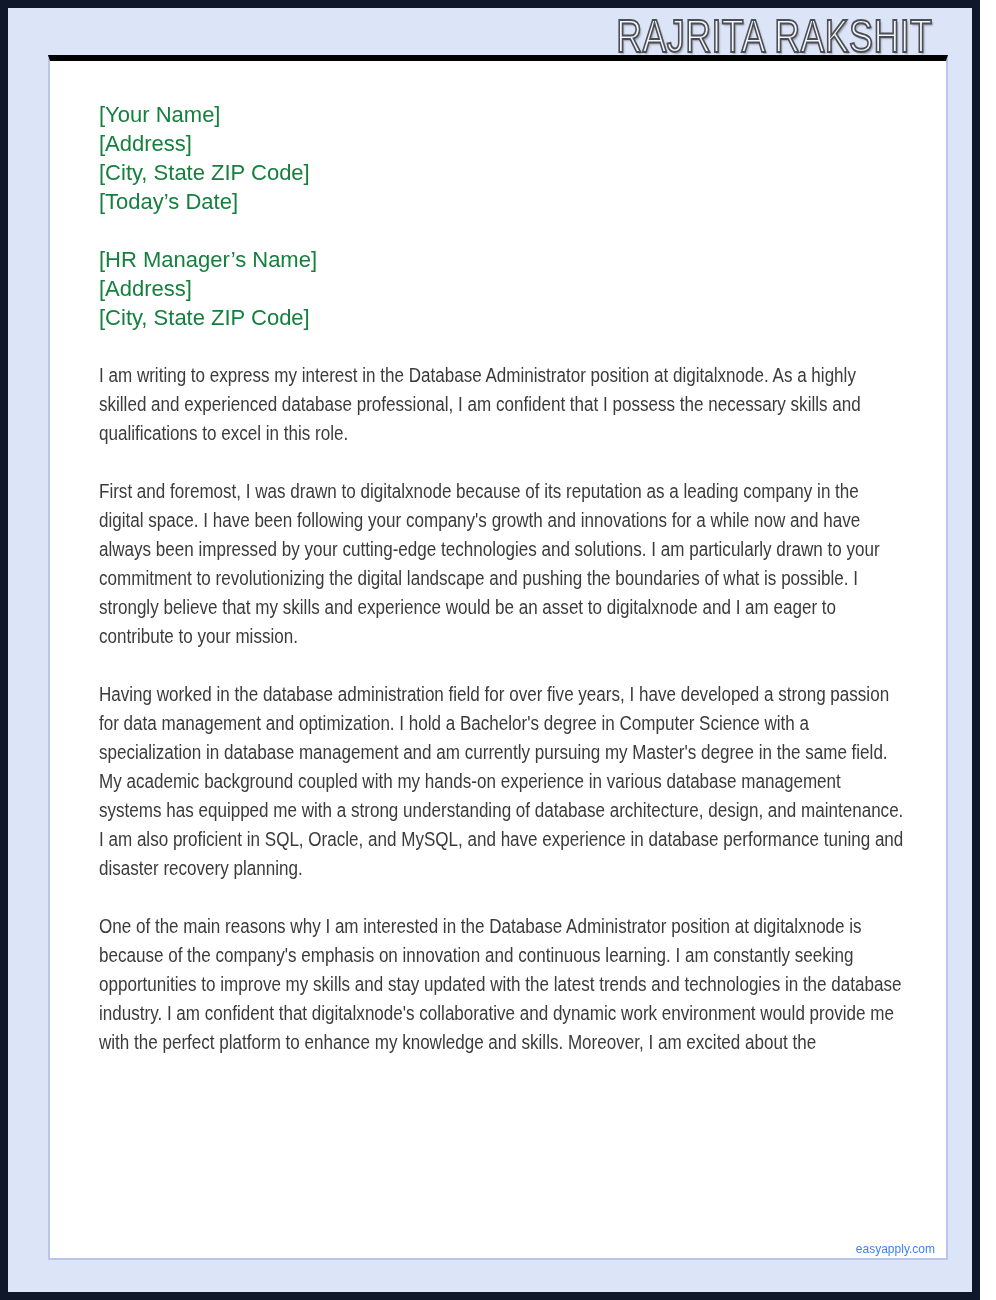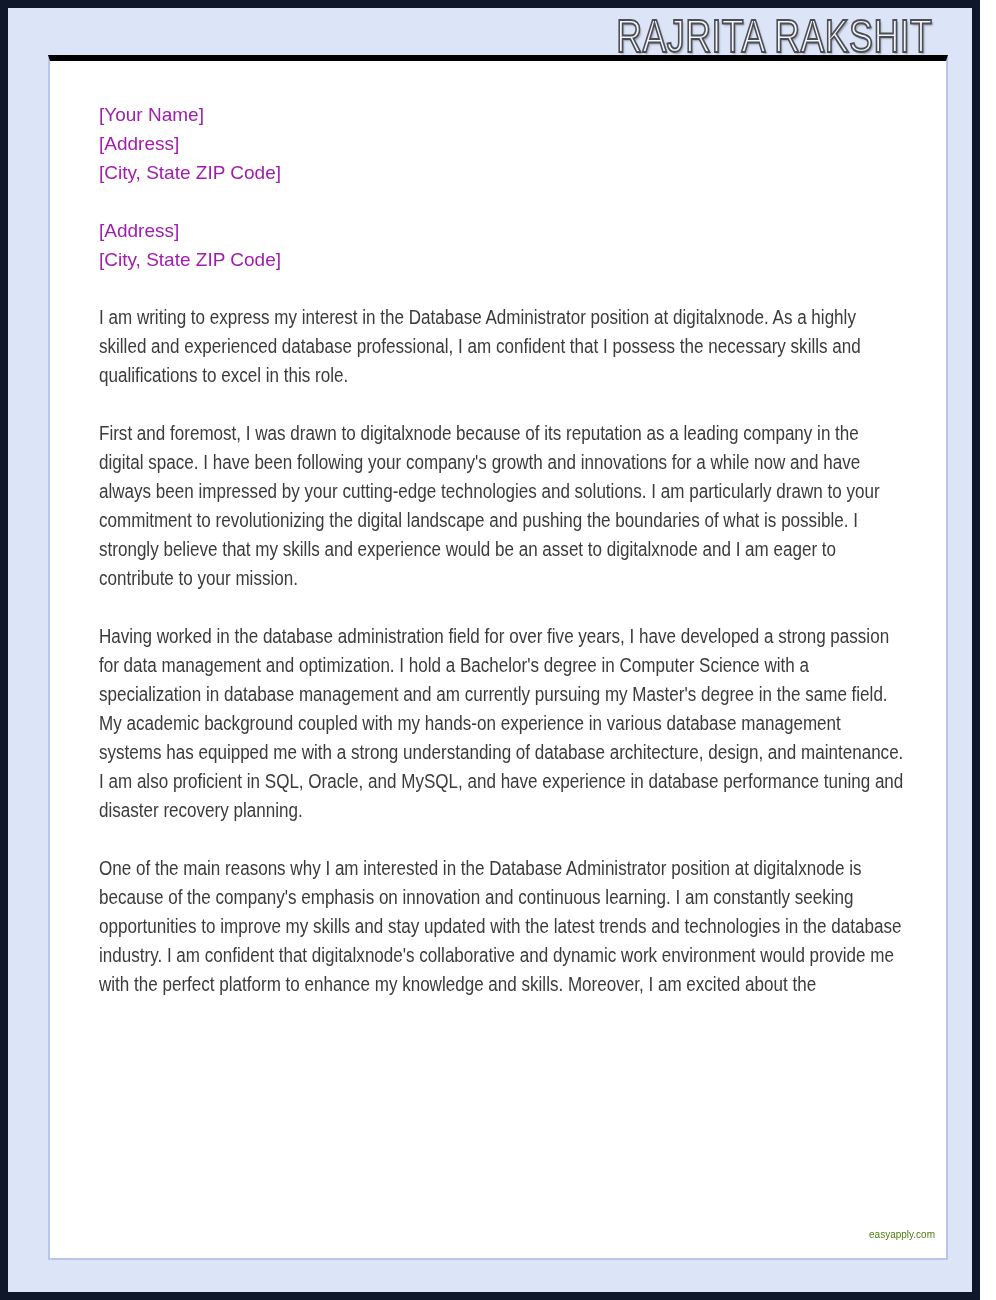--- a/index.html
+++ b/index.html
@@ -47,63 +47,65 @@
   }
   .letter-content {
     position: relative;
     z-index: 1;
     padding: 39px 38px 0 49px;
   }
   .block {
     margin: 0 0 29px 0;
   }
   .line {
-    font-size: 19px;
+    font-size: 22px;
     line-height: 29px;
-    color: #a21caf;
+    color: #15803d;
   }
   .para {
     width: 922px;
     margin: 0 0 29px 0;
     font-size: 19.5px;
     line-height: 29px;
     color: #3b3b3b;
     transform: scaleX(0.874);
     transform-origin: 0 0;
   }
   .watermark {
     position: absolute;
     right: 11px;
-    bottom: 15px;
+    bottom: 1px;
     z-index: 0;
-    font-size: 10px;
+    font-size: 12px;
     line-height: 16px;
-    color: #4d7c0f;
+    color: #3b82f6;
   }
 </style>
 </head>
 <body>
 
 <div class="page">
 
   <div class="title">RAJRITA RAKSHIT</div>
 
   <div class="letter-box">
 
     <div class="watermark">easyapply.com</div>
 
     <div class="letter-content">
 
       <div class="block">
         <div class="line">[Your Name]</div>
         <div class="line">[Address]</div>
         <div class="line">[City, State ZIP Code]</div>
+        <div class="line">[Today’s Date]</div>
       </div>
 
       <div class="block">
+        <div class="line">[HR Manager’s Name]</div>
         <div class="line">[Address]</div>
         <div class="line">[City, State ZIP Code]</div>
       </div>
 
 
       <p class="para">I am writing to express my interest in the Database Administrator position at digitalxnode. As a highly skilled and experienced database professional, I am confident that I possess the necessary skills and qualifications to excel in this role.</p>
       <p class="para">First and foremost, I was drawn to digitalxnode because of its reputation as a leading company in the digital space. I have been following your company's growth and innovations for a while now and have always been impressed by your cutting-edge technologies and solutions. I am particularly drawn to your commitment to revolutionizing the digital landscape and pushing the boundaries of what is possible. I strongly believe that my skills and experience would be an asset to digitalxnode and I am eager to contribute to your mission.</p>
       <p class="para">Having worked in the database administration field for over five years, I have developed a strong passion for data management and optimization. I hold a Bachelor's degree in Computer Science with a specialization in database management and am currently pursuing my Master's degree in the same field. My academic background coupled with my hands-on experience in various database management systems has equipped me with a strong understanding of database architecture, design, and maintenance. I am also proficient in SQL, Oracle, and MySQL, and have experience in database performance tuning and disaster recovery planning.</p>
       <p class="para">One of the main reasons why I am interested in the Database Administrator position at digitalxnode is because of the company's emphasis on innovation and continuous learning. I am constantly seeking opportunities to improve my skills and stay updated with the latest trends and technologies in the database industry. I am confident that digitalxnode's collaborative and dynamic work environment would provide me with the perfect platform to enhance my knowledge and skills. Moreover, I am excited about the</p>
 

